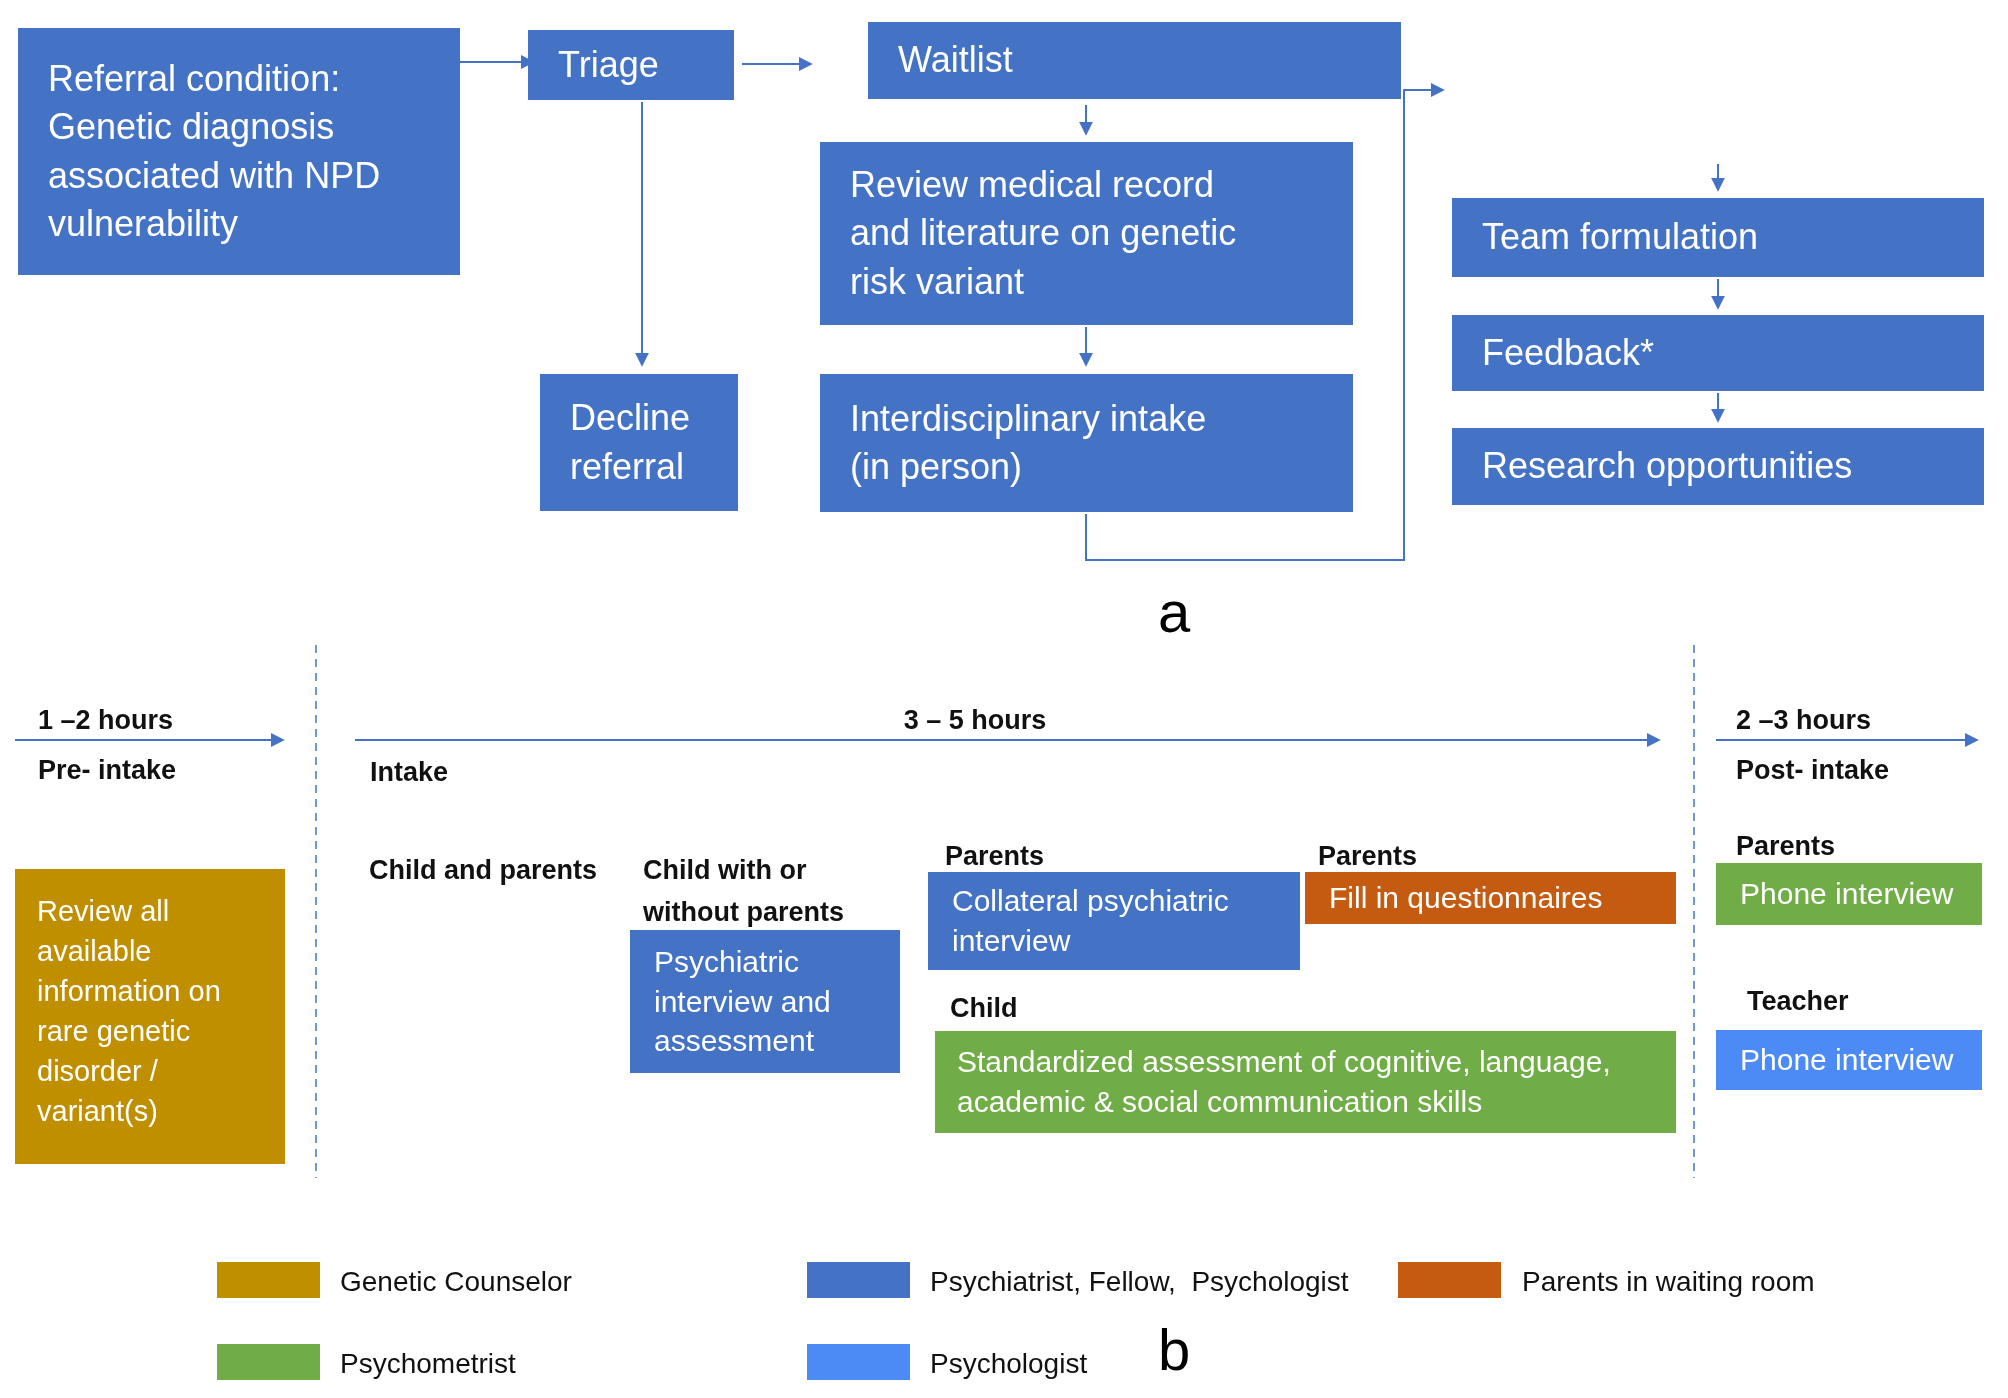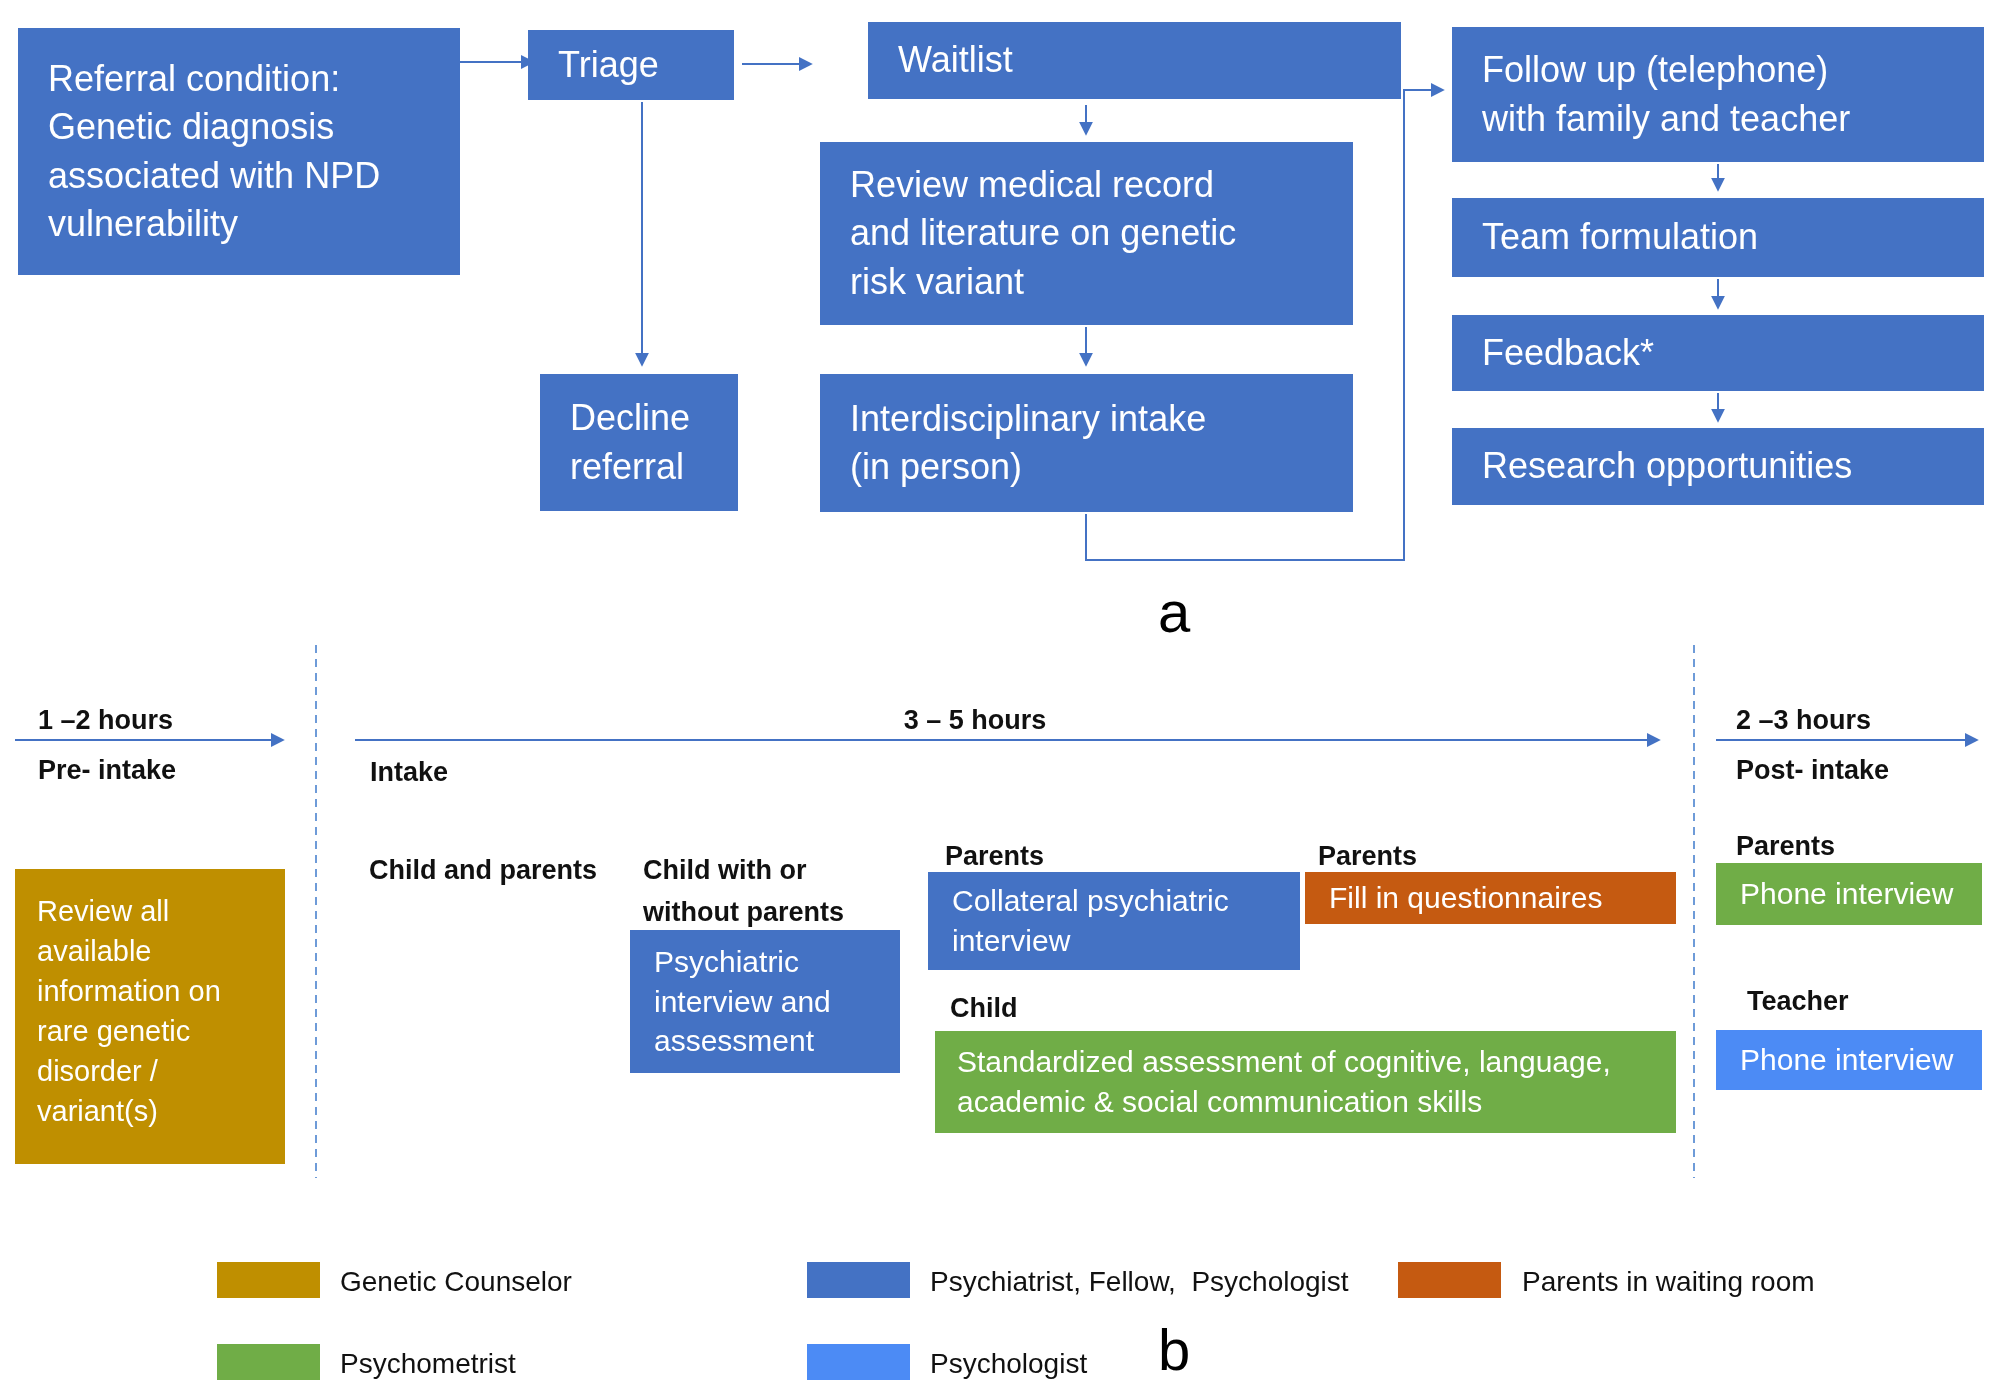--- a/index.html
+++ b/index.html
@@ -107,22 +107,20 @@
 vulnerability</span></div>
   <div class="box c-blue pa" id="box-triage"><span>Triage</span></div>
   <div class="box c-blue pa" id="box-waitlist"><span>Waitlist</span></div>
   <div class="box c-blue pa" id="box-review"><span>Review medical record
 and literature on genetic
 risk variant</span></div>
   <div class="box c-blue pa" id="box-decline"><span>Decline
 referral</span></div>
   <div class="box c-blue pa" id="box-intake"><span>Interdisciplinary intake
 (in person)</span></div>
-  <div class="box c-blue pa" id="box-follow"><span>Follow up (telephone)
-with family and teacher</span></div>
   <div class="box c-blue pa" id="box-team"><span>Team formulation</span></div>
   <div class="box c-blue pa" id="box-feedback"><span>Feedback*</span></div>
   <div class="box c-blue pa" id="box-research"><span>Research opportunities</span></div>
   <div class="big-letter" id="label-a">a</div>
 
   <div class="lbl" id="hours-pre">1 –2 hours</div>
   <div class="lbl" id="phase-pre">Pre- intake</div>
   <div class="lbl" id="hours-intake">3 – 5 hours</div>
   <div class="lbl" id="phase-intake">Intake</div>
   <div class="lbl" id="hours-post">2 –3 hours</div>

